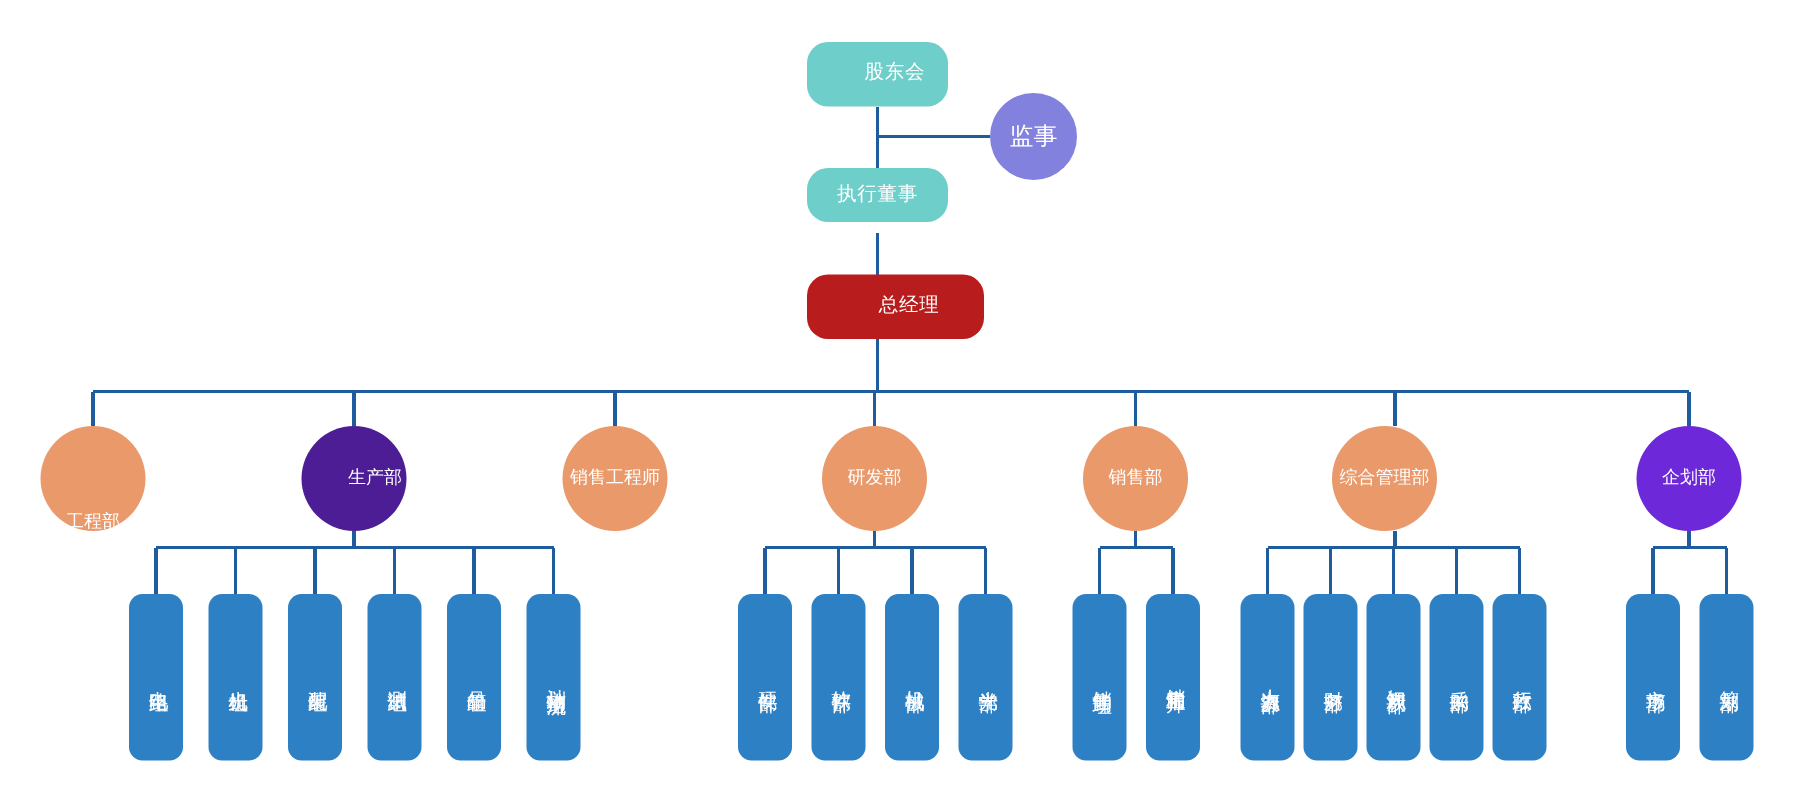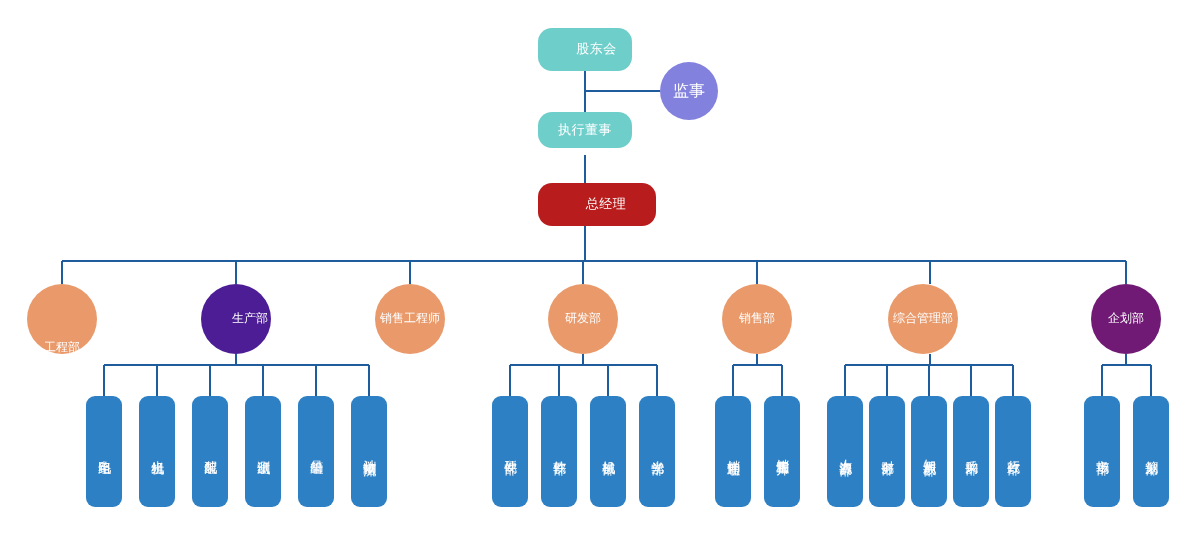--- a/index.html
+++ b/index.html
@@ -196,21 +196,21 @@
       </div>
       <div class="node team" style="left: 911px; top: 396px; width: 36px; height: 111px; background: rgb(46, 128, 196);">
         <span>知识产权部</span>
       </div>
       <div class="node team" style="left: 953px; top: 396px; width: 36px; height: 111px; background: rgb(46, 128, 196);">
         <span>采购部</span>
       </div>
       <div class="node team" style="left: 995px; top: 396px; width: 36px; height: 111px; background: rgb(46, 128, 196);">
         <span>行政部</span>
       </div>
-      <div class="node dept" style="left: 1091px; top: 284px; width: 70px; height: 70px; background: #701a75;">
+      <div class="node dept" style="left: 1091px; top: 284px; width: 70px; height: 70px; background: #6d28d9;">
         <span>企划部</span>
       </div>
       <div class="node team" style="left: 1084px; top: 396px; width: 36px; height: 111px; background: rgb(46, 128, 196);">
         <span>市场部</span>
       </div>
       <div class="node team" style="left: 1133px; top: 396px; width: 36px; height: 111px; background: rgb(46, 128, 196);">
         <span>策划部</span>
       </div>
     </div>
 

